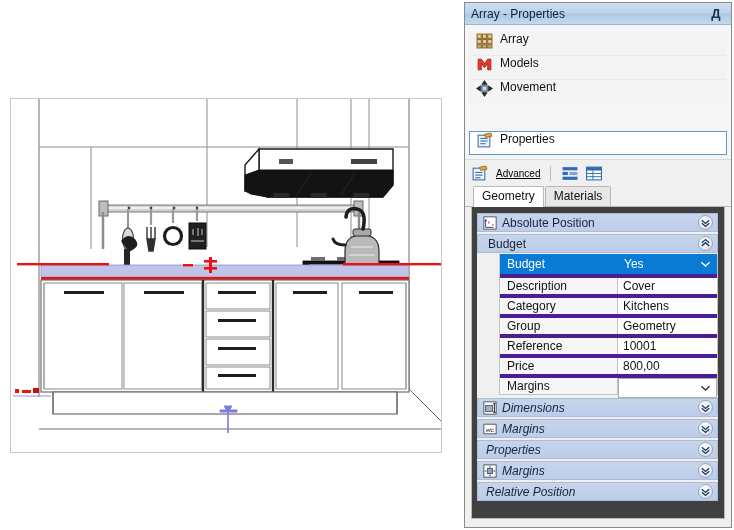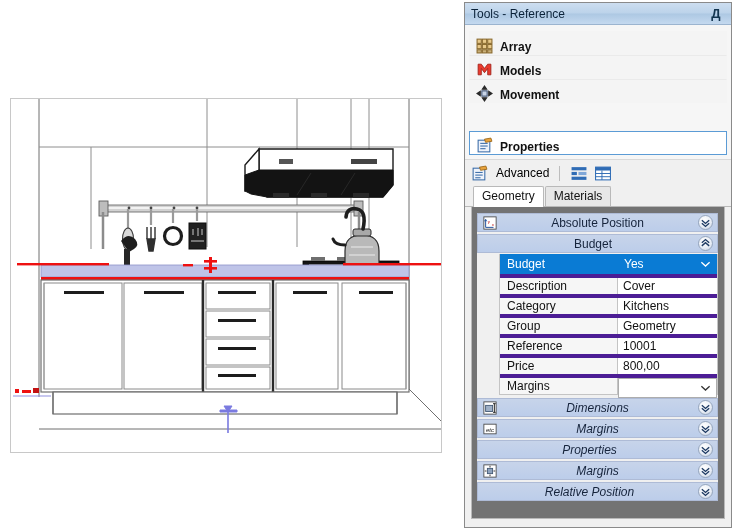--- a/index.html
+++ b/index.html
@@ -43,59 +43,59 @@
     width: 18px; height: 18px; display: flex; align-items: center; justify-content: center;
     font-size: 13px; font-weight: bold; color: #12344f; cursor: pointer;
   }
 
   
   #nav-list {
     background: #f6f6f6; padding: 6px 4px 4px 4px;
     border-bottom: 1px solid #d9d9d9;
   }
   .nav-item {
-    display: flex; align-items: flex-end; gap: 7px;
+    display: flex; align-items: flex-start; gap: 7px;
     height: 24px; padding: 0 6px; margin-bottom: 0px;
     background: #f4f4f4; border: 1px solid transparent;
-    font-size: 12px; cursor: pointer; color: #111; font-weight: bold;
+    font-size: 12px; cursor: pointer; color: #111;
   }
   .nav-item + .nav-item { border-top: 1px solid #eaeaea; }
   .nav-item.selected {
     background: #ffffff; border: 1px solid #5b9bd5; margin-top: 28px;
   }
   .nav-ico { width: 17px; height: 17px; flex: 0 0 17px; display: block; }
 
   
   #advanced-bar {
     display: flex; align-items: center; gap: 6px;
     height: 24px; padding: 2px 6px 0 6px; background: #f0f0f0;
   }
-  #advanced-label { font-size: 12px; margin-left: 2px; }
+  #advanced-label { font-size: 10px; margin-left: 2px; text-decoration: underline; }
   .vsep { width: 1px; height: 15px; background: #bdbdbd; margin: 0 4px; }
   .viewmode-btn { width: 18px; height: 17px; cursor: pointer; }
 
   
   #tab-strip {
     display: flex; align-items: flex-end; height: 20px;
     padding-left: 8px; margin-top: 3px;
     border-bottom: 1px solid #b9b9b9;
   }
   .tab {
     padding: 2px 8px 2px 8px; font-size: 12px; line-height: 15px;
     border: 1px solid #b9b9b9; border-bottom: none;
     background: #e7e7e7; margin-right: 1px; cursor: pointer; color: #111;
     border-radius: 2px 2px 0 0;
   }
   .tab.active { background: #ffffff; position: relative; top: 1px; padding-bottom: 3px; }
 
   
   #prop-outer {
-    flex: 1; margin: 0 6px 8px 6px; background: #737373;
+    flex: 1; margin: 0 6px 8px 6px; background: #404040;
     border: 1px solid #b9b9b9; border-top: none;
-    padding: 6px 6px 5px 5px; overflow: hidden; text-align: center;
+    padding: 6px 6px 5px 5px; overflow: hidden;
   }
   #prop-inner { background: #f0f0f0; }
 
   .section-bar {
     display: flex; align-items: center; gap: 5px;
     height: 19px; margin-bottom: 2px; padding: 0 4px 0 5px;
     background: linear-gradient(to bottom,#c7d4ea 0%, #bccdea 100%);
     border: 1px solid #aebbd6; color: #16243c; font-size: 12px;
     cursor: pointer; position: relative;
   }
@@ -363,21 +363,21 @@
           <rect x="22" y="289" width="6" height="5" fill="#c21111"></rect>
         </g>
 
       </svg>
     </div>
   </div>
 
   <div id="tool-panel">
 
     <div id="panel-titlebar">
-      <span id="panel-title-text">Tools - Reference</span>
+      <span id="panel-title-text">Array - Properties</span>
       <span id="pin-btn">Д</span>
     </div>
 
     <div id="nav-list">
 
       <div class="nav-item">
         <svg class="nav-ico" viewBox="0 0 16 16">
           <rect x="1" y="2" width="4" height="4" fill="#e8c98a" stroke="#8a6a2e"></rect>
           <rect x="6" y="2" width="4" height="4" fill="#e8c98a" stroke="#8a6a2e"></rect>
           <rect x="11" y="2" width="4" height="4" fill="#e8c98a" stroke="#8a6a2e"></rect>

